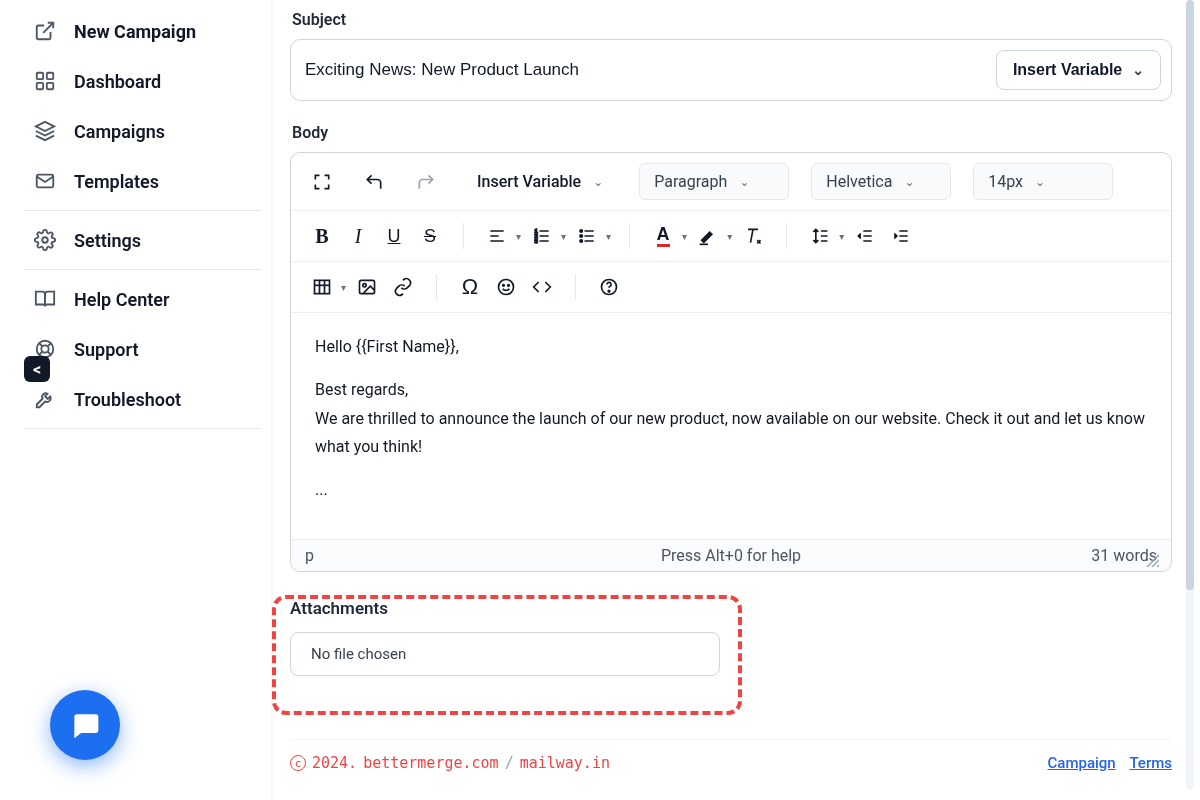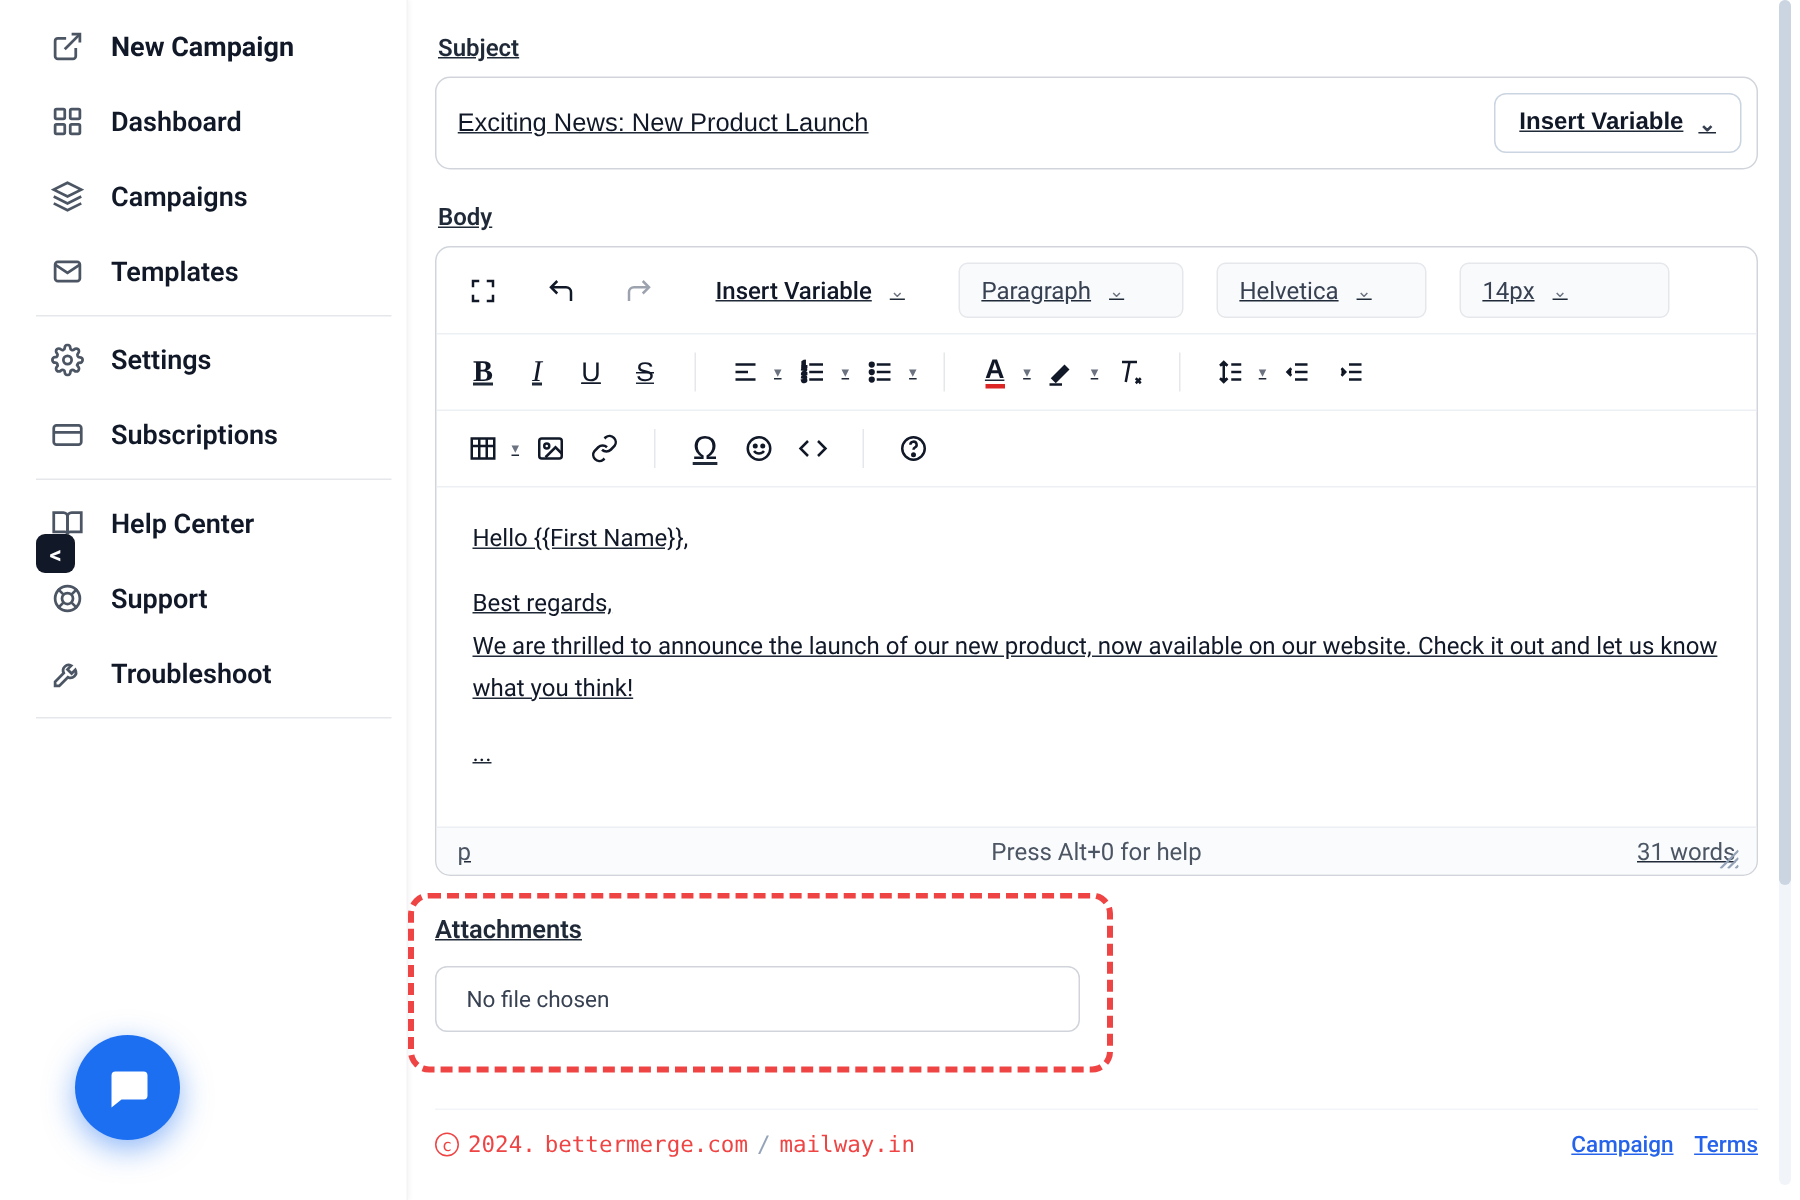--- a/index.html
+++ b/index.html
@@ -52,24 +52,23 @@
     background: #111827; color:#fff;
     border-radius: 6px;
     display:flex; align-items:center; justify-content:center;
     font-size: 16px; font-weight:700;
     cursor:pointer;
     z-index: 20;
   }
   
   .main {
     flex: 1;
-    padding: 14px 28px 0 18px;
+    padding: 2px 28px 0 18px;
     position: relative;
     overflow: hidden;
-    text-decoration: underline;
   }
   .field-label {
     font-size: 16px;
     font-weight: 600;
     color: #1f2937;
     margin: 8px 0 10px 2px;
   }
   .subject-row {
     display: flex;
     align-items: center;
@@ -298,29 +297,20 @@
       <li class="sidebar-sep"></li>
       <li class="sidebar-item">
         <span class="icn">
           <svg viewBox="0 0 24 24" fill="none" stroke="currentColor" stroke-width="2">
               <circle cx="12" cy="12" r="3"></circle>
               <path d="M19.4 15a1.7 1.7 0 0 0 .34 1.87l.06.06a2 2 0 1 1-2.83 2.83l-.06-.06a1.7 1.7 0 0 0-1.87-.34 1.7 1.7 0 0 0-1 1.56V21a2 2 0 1 1-4 0v-.09a1.7 1.7 0 0 0-1-1.56 1.7 1.7 0 0 0-1.87.34l-.06.06a2 2 0 1 1-2.83-2.83l.06-.06a1.7 1.7 0 0 0 .34-1.87 1.7 1.7 0 0 0-1.56-1H3a2 2 0 1 1 0-4h.09a1.7 1.7 0 0 0 1.56-1 1.7 1.7 0 0 0-.34-1.87l-.06-.06a2 2 0 1 1 2.83-2.83l.06.06a1.7 1.7 0 0 0 1.87.34H9a1.7 1.7 0 0 0 1-1.56V3a2 2 0 1 1 4 0v.09a1.7 1.7 0 0 0 1 1.56 1.7 1.7 0 0 0 1.87-.34l.06-.06a2 2 0 1 1 2.83 2.83l-.06.06a1.7 1.7 0 0 0-.34 1.87V9a1.7 1.7 0 0 0 1.56 1H21a2 2 0 1 1 0 4h-.09a1.7 1.7 0 0 0-1.56 1z"></path>
             </svg>
         </span>
         <span>Settings</span>
       </li>
-      <li class="sidebar-item">
-        <span class="icn">
-          <svg viewBox="0 0 24 24" fill="none" stroke="currentColor" stroke-width="2">
-              <rect x="2" y="5" width="20" height="14" rx="2"></rect>
-              <line x1="2" y1="10" x2="22" y2="10"></line>
-            </svg>
-        </span>
-        <span>Subscriptions</span>
-      </li>
       <li class="sidebar-sep"></li>
       <li class="sidebar-item">
         <span class="icn">
           <svg viewBox="0 0 24 24" fill="none" stroke="currentColor" stroke-width="2">
               <path d="M2 4h7a3 3 0 0 1 3 3v13a2 2 0 0 0-2-2H2z"></path>
               <path d="M22 4h-7a3 3 0 0 0-3 3v13a2 2 0 0 1 2-2h8z"></path>
             </svg>
         </span>
         <span>Help Center</span>
       </li>

